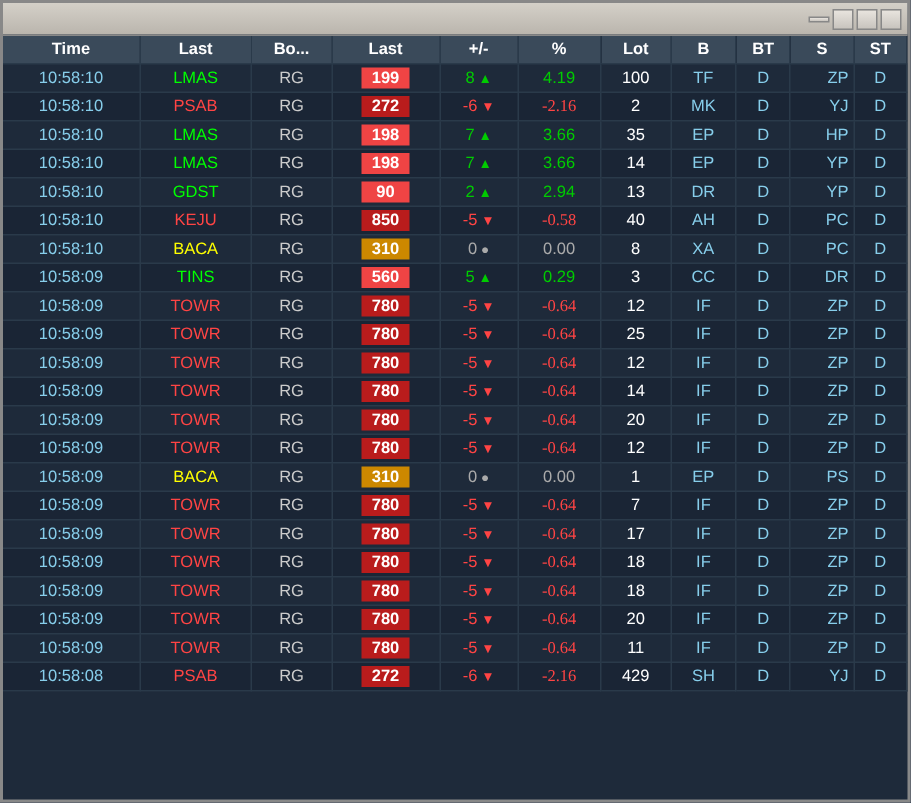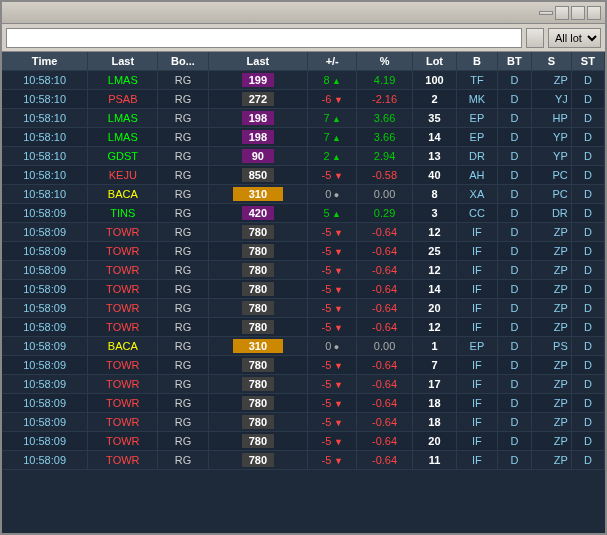--- a/index.html
+++ b/index.html
@@ -130,47 +130,47 @@
       text-align: center;
       font-size: 11px;
       white-space: nowrap;
     }
     .stock-green { color: #00ff00; }
     .stock-red { color: #ff4444; }
     .stock-yellow { color: #ffff00; }
     .time-col { color: #87ceeb; }
     .rg-col { color: #ccc; }
     .price-box-red {
-      background: #404040;
+      background: #b91c1c;
       color: #fff;
       padding: 1px 4px;
       font-weight: bold;
       display: inline-block;
       min-width: 32px;
     }
     .price-box-green {
-      background: #701a75;
+      background: #ef4444;
       color: #fff;
       padding: 1px 4px;
       font-weight: bold;
       display: inline-block;
       min-width: 32px;
     }
     .price-box-yellow {
       background: #cc8800;
       color: #fff;
-      padding: 1px 16px;
+      padding: 1px 4px;
       font-weight: bold;
       display: inline-block;
       min-width: 32px;
     }
     .pct-pos { color: #00cc00; }
-    .pct-neg { color: #ff4444; }
+    .pct-neg { color: #ff4444; font-family: Liberation Serif, serif; }
     .pct-zero { color: #aaa; }
-    .lot-col { color: #fff; font-weight: bold; }
+    .lot-col { color: #fff; }
     .mkt-col { color: #87ceeb; }
     .d-col { color: #87ceeb; }
     .code-col { color: #87ceeb; text-align: right; }
   </style>
 </head>
 <body>
 
 <div class="window">
 
   <div class="title-bar">
@@ -178,31 +178,20 @@
       <span class="title-text"></span>
     </div>
     <div class="title-bar-right">
       <button class="option-btn"></button>
       <div class="win-btn"></div>
       <div class="win-btn"></div>
       <div class="win-btn"></div>
     </div>
   </div>
 
-  <div class="toolbar">
-    <input class="search-input" type="text" placeholder="" style="">
-    <button class="clear-btn"></button>
-    <select class="lot-select">
-      <option>All lot</option>
-      <option>1</option>
-      <option>2</option>
-      <option>5</option>
-      <option>10</option>
-    </select>
-  </div>
 
   <div class="table-container">
     <table>
       <thead>
         <tr>
           <th>Time</th>
           <th>Last</th>
           <th>Bo...</th>
           <th>Last</th>
           <th>+/-</th>
@@ -303,21 +292,21 @@
             <td class="lot-col">8</td>
             <td class="mkt-col">XA</td>
             <td class="d-col">D</td>
             <td class="code-col">PC</td>
             <td class="d-col">D</td>
           </tr>
           <tr>
             <td class="time-col">10:58:09</td>
             <td class="stock-green">TINS</td>
             <td class="rg-col">RG</td>
-            <td><span class="price-box-green">420</span></td>
+            <td><span class="price-box-green">560</span></td>
             <td><span style="color:#00cc00">5<span style="font-size:9px"> ▲</span></span></td>
             <td class="pct-pos">0.29</td>
             <td class="lot-col">3</td>
             <td class="mkt-col">CC</td>
             <td class="d-col">D</td>
             <td class="code-col">DR</td>
             <td class="d-col">D</td>
           </tr>
           <tr>
             <td class="time-col">10:58:09</td>
@@ -479,18 +468,31 @@
             <td class="time-col">10:58:09</td>
             <td class="stock-red">TOWR</td>
             <td class="rg-col">RG</td>
             <td><span class="price-box-red">780</span></td>
             <td><span style="color:#ff4444">-5<span style="font-size:9px"> ▼</span></span></td>
             <td class="pct-neg">-0.64</td>
             <td class="lot-col">11</td>
             <td class="mkt-col">IF</td>
             <td class="d-col">D</td>
             <td class="code-col">ZP</td>
+            <td class="d-col">D</td>
+          </tr>
+          <tr>
+            <td class="time-col">10:58:08</td>
+            <td class="stock-red">PSAB</td>
+            <td class="rg-col">RG</td>
+            <td><span class="price-box-red">272</span></td>
+            <td><span style="color:#ff4444">-6<span style="font-size:9px"> ▼</span></span></td>
+            <td class="pct-neg">-2.16</td>
+            <td class="lot-col">429</td>
+            <td class="mkt-col">SH</td>
+            <td class="d-col">D</td>
+            <td class="code-col">YJ</td>
             <td class="d-col">D</td>
           </tr>
         </tbody>
     </table>
   </div>
 </div>
 
 </body></html>

